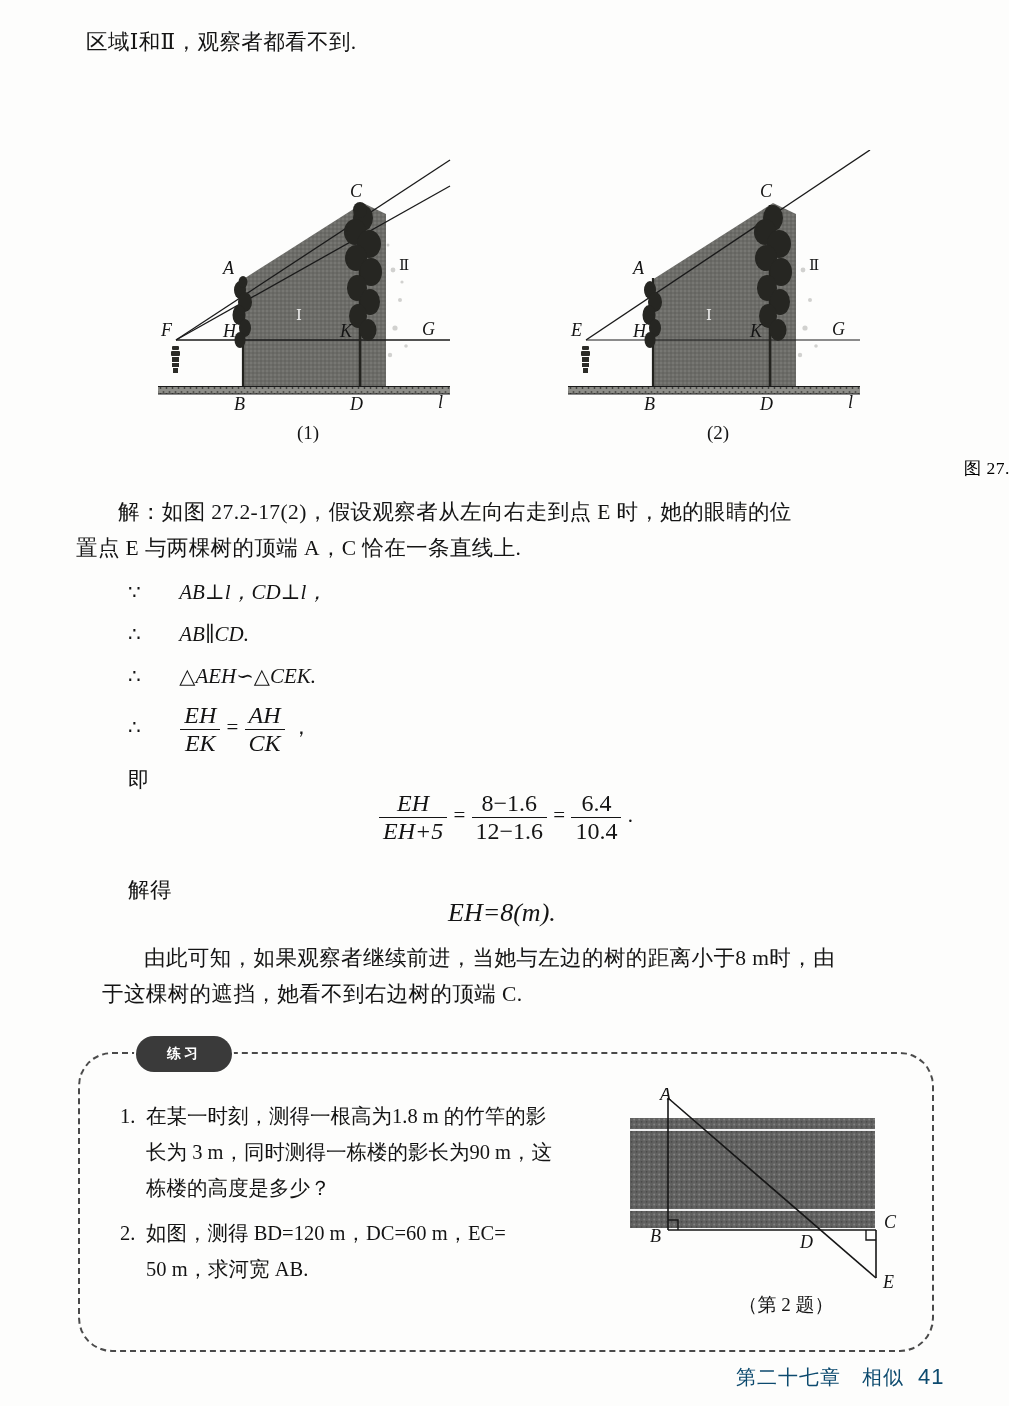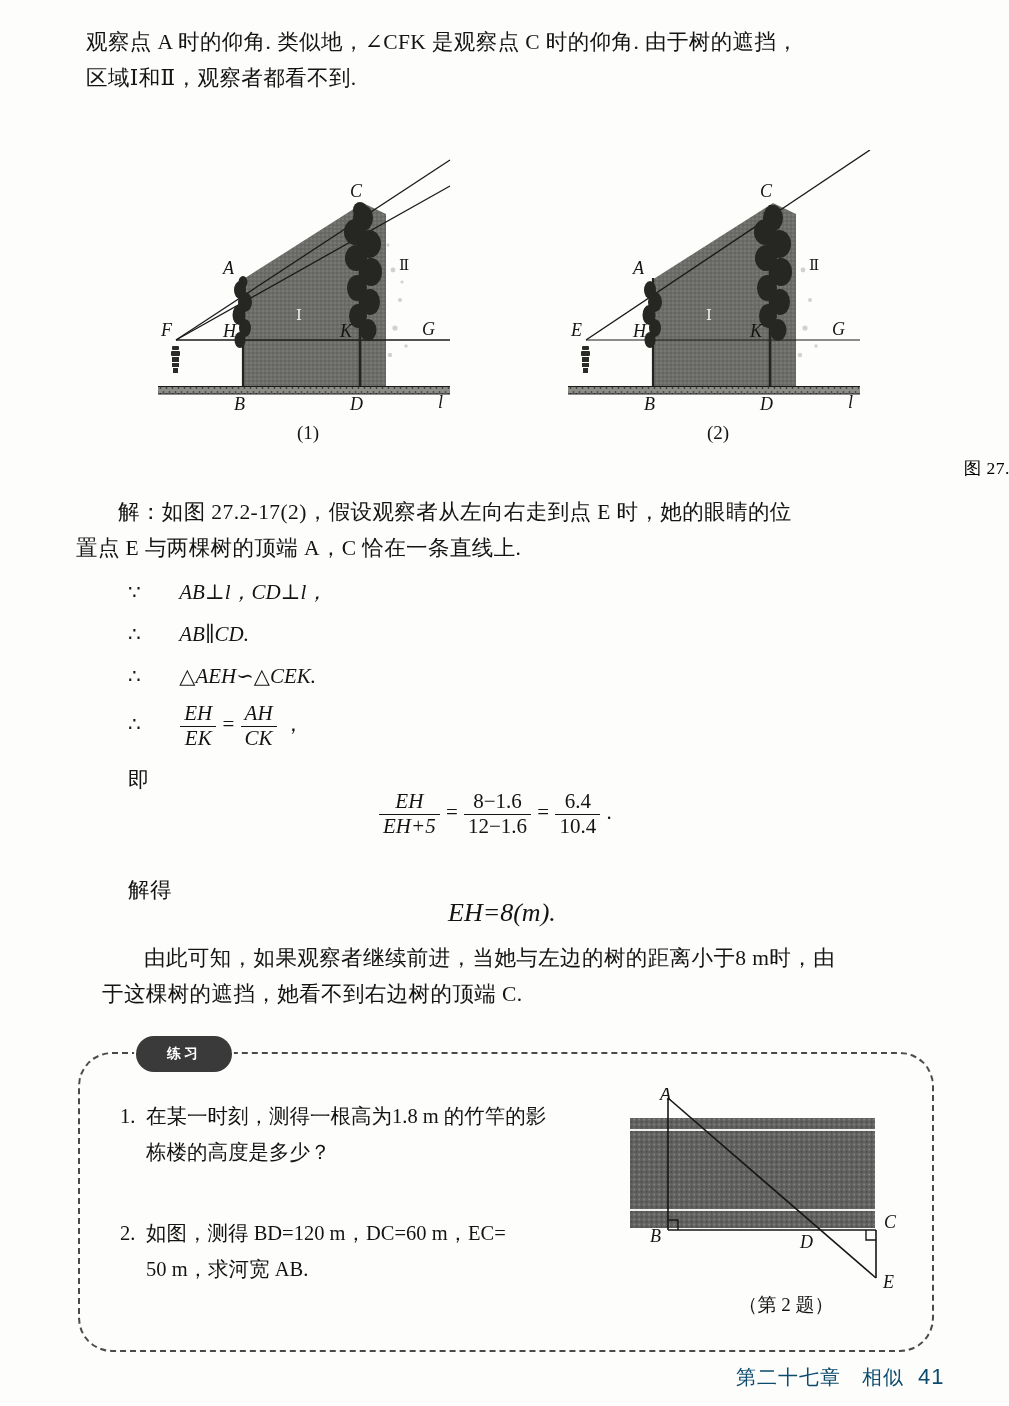--- a/index.html
+++ b/index.html
@@ -64,21 +64,21 @@
     display: inline-block;
     width: 46px;
     font-size: 20px;
   }
   .frac {
     display: inline-block;
     vertical-align: middle;
     text-align: center;
     line-height: 1.12;
     font-style: italic;
-    font-size: 21px;
+    font-size: 24px;
     margin: 0 1px;
   }
   .frac .num { display: block; padding: 0 4px; }
   .frac .den {
     display: block;
     border-top: 1.4px solid #141414;
     padding: 0 4px;
   }
   .eqline {
     position: absolute;
@@ -151,21 +151,20 @@
     font-size: 15px;
     fill: #1a1a1a;
   }
 </style>
 </head>
 <body>
 
 <div class="page">
 
   <div class="para" style="left:86px; top:24px; width:860px;">
-    <div>观察点 A 时的仰角. 类似地，∠CFK 是观察点 C 时的仰角. 由于树的遮挡，</div>
     <div>区域Ⅰ和Ⅱ，观察者都看不到.</div>
   </div>
 
   <div class="figwrap" style="left:150px; top:150px; width:340px; height:275px;">
     <svg width="340" height="275" viewBox="0 0 340 275">
       <defs>
         <pattern id="noise1" width="4" height="4" patternUnits="userSpaceOnUse">
           <rect width="4" height="4" fill="#5f5f5b"></rect>
           <circle cx="1" cy="1" r="0.8" fill="#7b7b76"></circle>
           <circle cx="3" cy="3" r="0.7" fill="#4a4a46"></circle>
@@ -390,20 +389,21 @@
     <div>于这棵树的遮挡，她看不到右边树的顶端 C.</div>
   </div>
 
   <div class="exbox" style="left:78px; top:1052px; width:856px; height:300px;"></div>
 
   <div class="exbadge" style="left:136px; top:1036px; width:96px; height:36px;">练习</div>
 
   <div class="exitem" style="left:146px; top:1098px; width:450px;">
     <span class="idx">1.</span>
     <div>在某一时刻，测得一根高为1.8 m 的竹竿的影</div>
+    <div>长为 3 m，同时测得一栋楼的影长为90 m，这</div>
     <div>栋楼的高度是多少？</div>
   </div>
 
   <div class="exitem" style="left:146px; top:1215px; width:450px;">
     <span class="idx">2.</span>
     <div>如图，测得 BD=120 m，DC=60 m，EC=</div>
     <div>50 m，求河宽 AB.</div>
   </div>
 
   <div class="figwrap" style="left:618px; top:1088px; width:300px; height:230px;">

